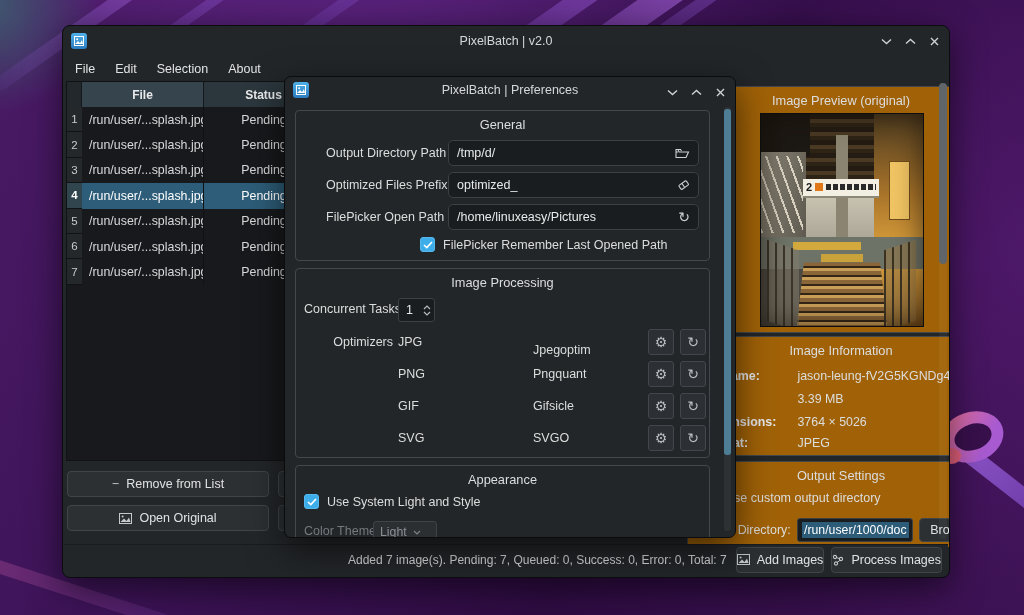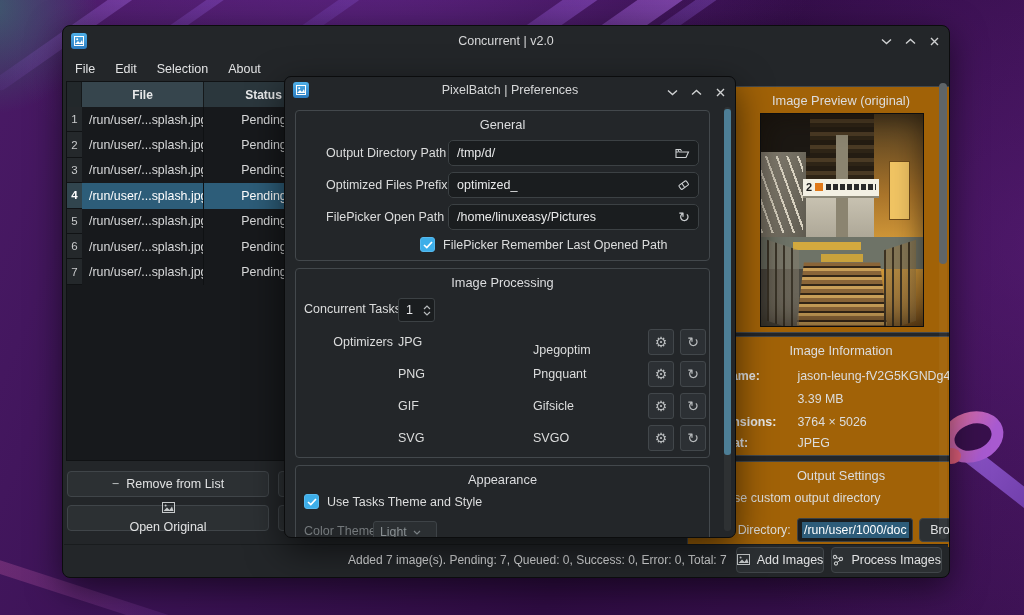--- a/index.html
+++ b/index.html
@@ -127,21 +127,21 @@
 
   <div class="window">
     <div class="titlebar">
       <div class="app-icon">
         <svg width="10" height="10" viewBox="0 0 10 10">
             <rect x="0.5" y="0.5" width="9" height="9" fill="none" stroke="#fff" stroke-width="1"></rect>
             <circle cx="3.2" cy="3.2" r="1" fill="#fff"></circle>
             <path d="M1 8 L4 5 L6 7 L8 4 L9 8 Z" fill="#fff"></path>
           </svg>
       </div>
-      <div class="title-text">Concurrent | v2.0</div>
+      <div class="title-text">PixelBatch | v2.0</div>
       <div class="win-controls">
         <div class="win-btn">
             <svg width="11" height="7" viewBox="0 0 11 7">
               <polyline points="1,1.5 5.5,5.5 10,1.5" fill="none" stroke="#cfd1d2" stroke-width="1.4"></polyline>
             </svg>
           </div>
         <div class="win-btn">
             <svg width="11" height="7" viewBox="0 0 11 7">
               <polyline points="1,5.5 5.5,1.5 10,5.5" fill="none" stroke="#cfd1d2" stroke-width="1.4"></polyline>
             </svg>
@@ -208,21 +208,21 @@
         <div class="td-file">/run/user/...splash.jpg</div>
         <div class="td-status">Pending</div>
         <div class="td-fill"></div>
       </div>
     </div>
 
     <div class="btn side-btn" style="left:4px; top:445px;">
       <span style="color:#c6c9ca;">−</span>
       <span>Remove from List</span>
     </div>
-    <div class="btn side-btn" style="left:4px; top:479px;flex-direction:column;">
+    <div class="btn side-btn" style="left:4px; top:479px;">
       <span>
           <svg width="13" height="11" viewBox="0 0 13 11">
             <rect x="0.5" y="0.5" width="12" height="10" fill="none" stroke="#c6c9ca"></rect>
             <circle cx="3.6" cy="3.4" r="1" fill="#c6c9ca"></circle>
             <path d="M1.5 9 L5 5.5 L7.5 8 L10 4.5 L11.5 9 Z" fill="#c6c9ca"></path>
           </svg>
         </span>
       <span>Open Original</span>
     </div>
     <div class="btn frag-btn" style="top:445px;"></div>
@@ -462,21 +462,21 @@
       </div>
 
       <div class="group" style="top:388px; height:92px;">
         <div class="group-title">Appearance</div>
         <div class="cb-row" style="left:8px; top:28px;">
           <span class="cb">
               <svg width="10" height="8" viewBox="0 0 10 8">
                 <polyline points="1,4 3.8,6.6 9,1" fill="none" stroke="#fff" stroke-width="1.7"></polyline>
               </svg>
             </span>
-          <span>Use Tasks Theme and Style</span>
+          <span>Use System Light and Style</span>
         </div>
         <div class="opt-label" style="left:8px; top:58px; color:#74797c;">Color Theme</div>
         <div class="combo" style="left:77px; top:55px;">
           <span>Light</span>
           <span>
               <svg width="8" height="5" viewBox="0 0 8 5">
                 <polyline points="1,1 4,4 7,1" fill="none" stroke="#7a8084" stroke-width="1.2"></polyline>
               </svg>
             </span>
         </div>

